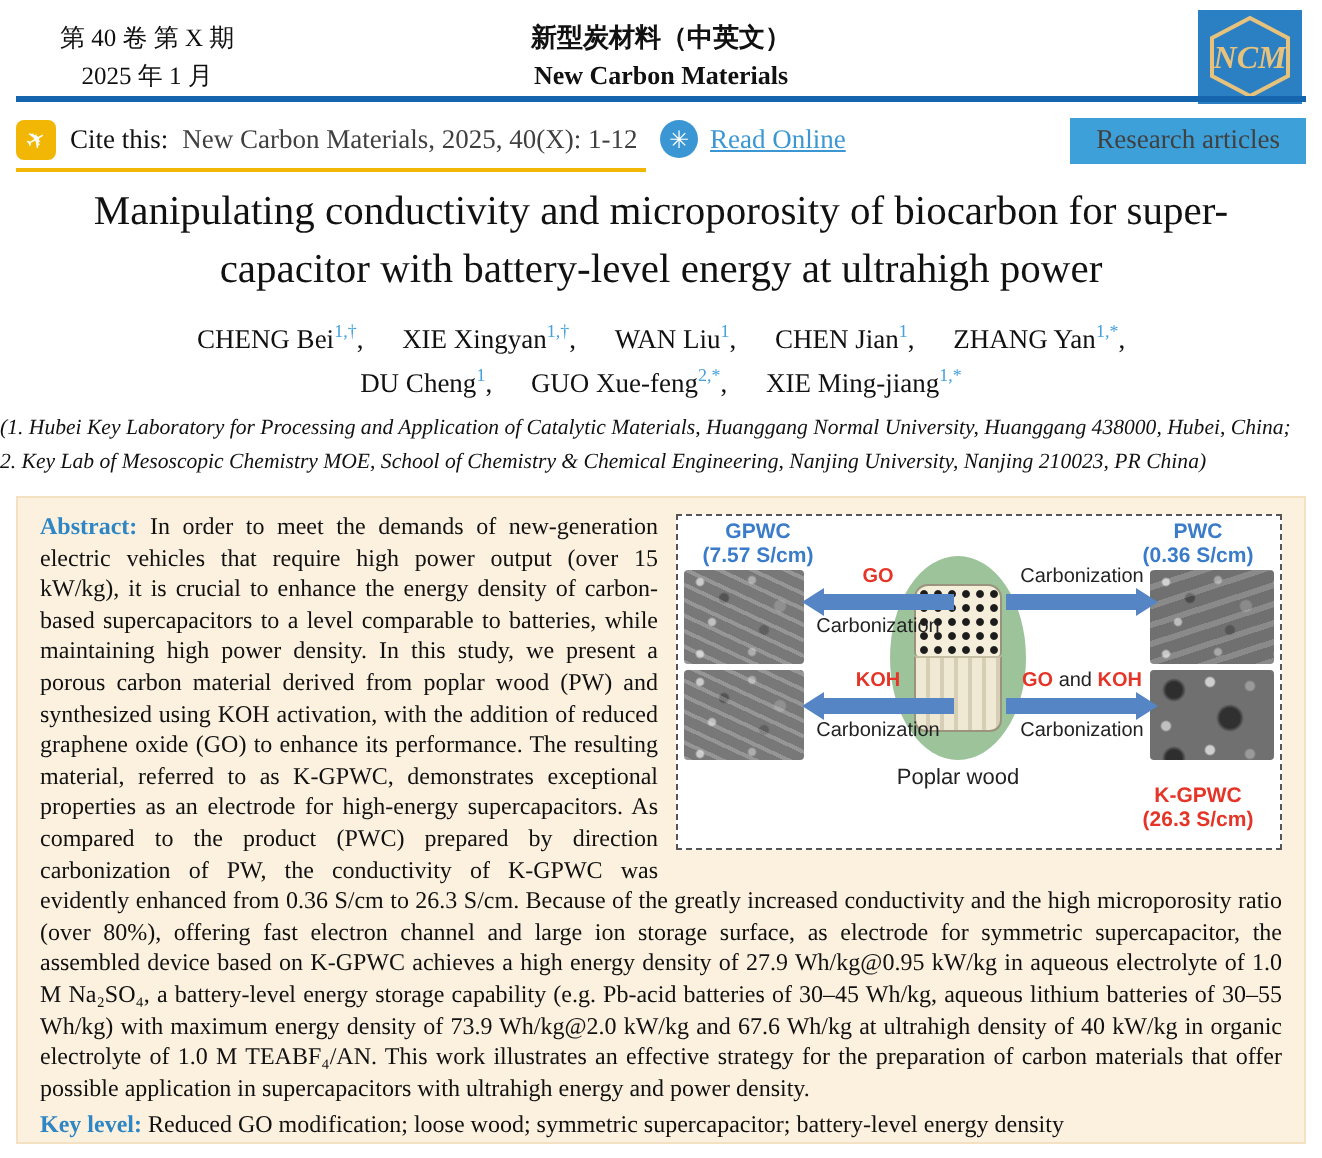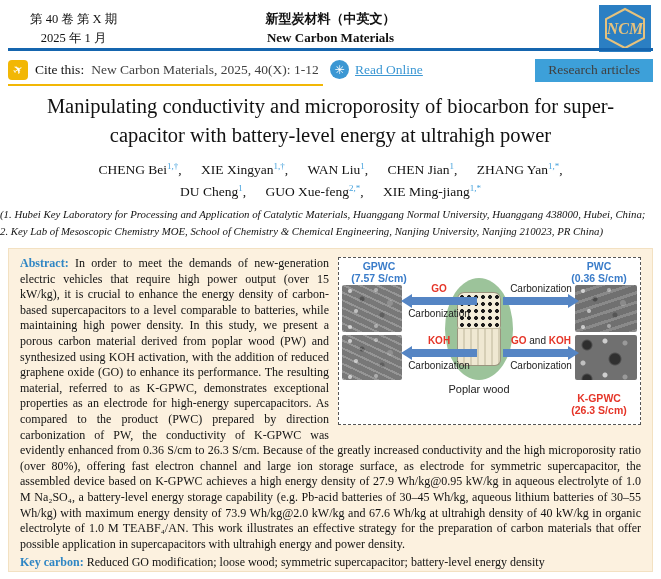--- a/index.html
+++ b/index.html
@@ -237,16 +237,16 @@
         <div class="ar-top"><span class="red-t">GO</span> <span>and</span> <span class="red-t">KOH</span></div>
         <div class="arr">
             <div class="shaft"></div>
             <div class="head-r"></div>
           </div>
         <div class="ar-bot">Carbonization</div>
       </div>
     </div>
 
     <p class="ab-text"><span class="ab-label">Abstract:</span> <span>In order to meet the demands of new-generation electric vehicles that require high power output (over 15 kW/kg), it is crucial to enhance the energy density of carbon-based supercapacitors to a level comparable to batteries, while maintaining high power density. In this study, we present a porous carbon material derived from poplar wood (PW) and synthesized using KOH activation, with the addition of reduced graphene oxide (GO) to enhance its performance. The resulting material, referred to as K-GPWC, demonstrates exceptional properties as an electrode for high-energy supercapacitors. As compared to the product (PWC) prepared by direction carbonization of PW, the conductivity of K-GPWC was evidently enhanced from 0.36 S/cm to 26.3 S/cm. Because of the greatly increased conductivity and the high microporosity ratio (over 80%), offering fast electron channel and large ion storage surface, as electrode for symmetric supercapacitor, the assembled device based on K-GPWC achieves a high energy density of 27.9 Wh/kg@0.95 kW/kg in aqueous electrolyte of 1.0 M Na₂SO₄, a battery-level energy storage capability (e.g. Pb-acid batteries of 30–45 Wh/kg, aqueous lithium batteries of 30–55 Wh/kg) with maximum energy density of 73.9 Wh/kg@2.0 kW/kg and 67.6 Wh/kg at ultrahigh density of 40 kW/kg in organic electrolyte of 1.0 M TEABF₄/AN. This work illustrates an effective strategy for the preparation of carbon materials that offer possible application in supercapacitors with ultrahigh energy and power density.</span></p>
-    <p class="kw-line"><span class="kw-label">Key carbon:</span> <span>Reduced GO modification;  loose wood;  symmetric supercapacitor;  battery-level energy density</span></p>
+    <p class="kw-line"><span class="kw-label">Key level:</span> <span>Reduced GO modification;  loose wood;  symmetric supercapacitor;  battery-level energy density</span></p>
   </div>
 
 </div>
 
 </body></html>

